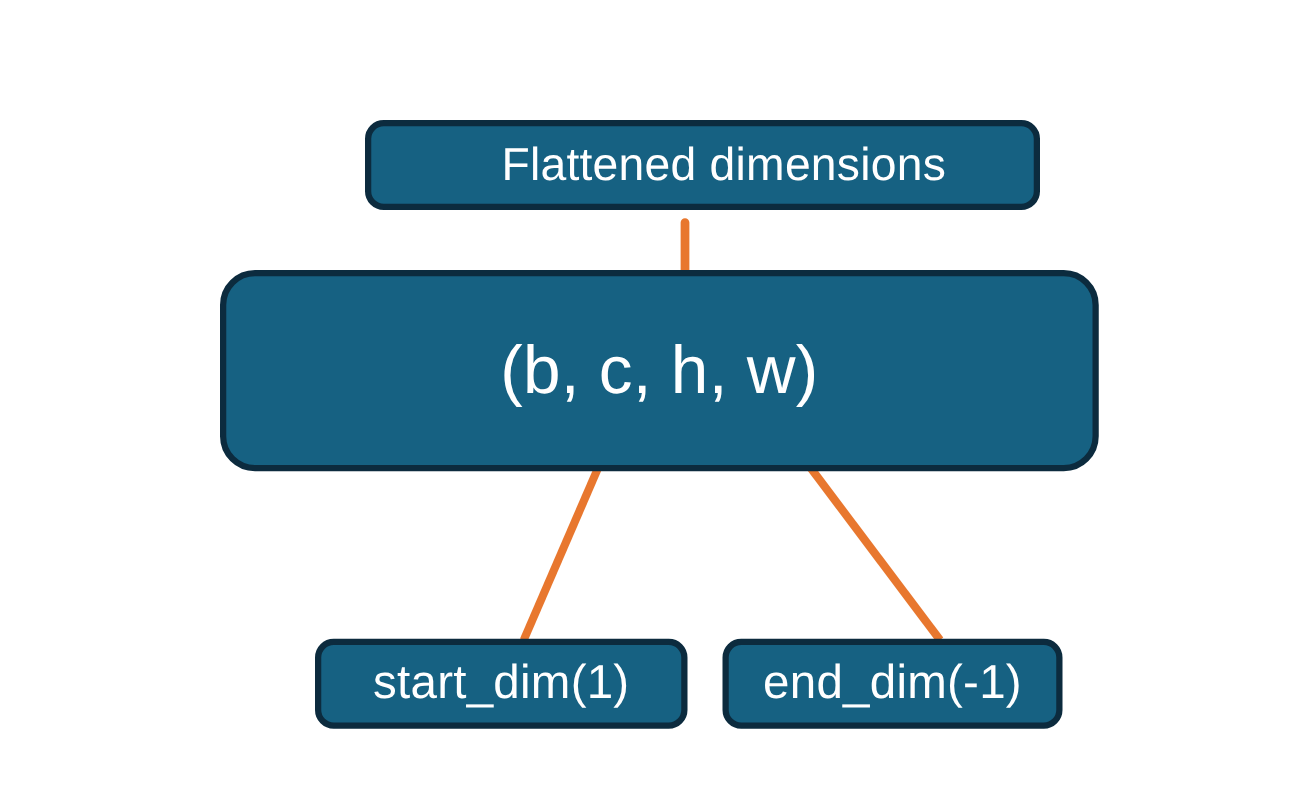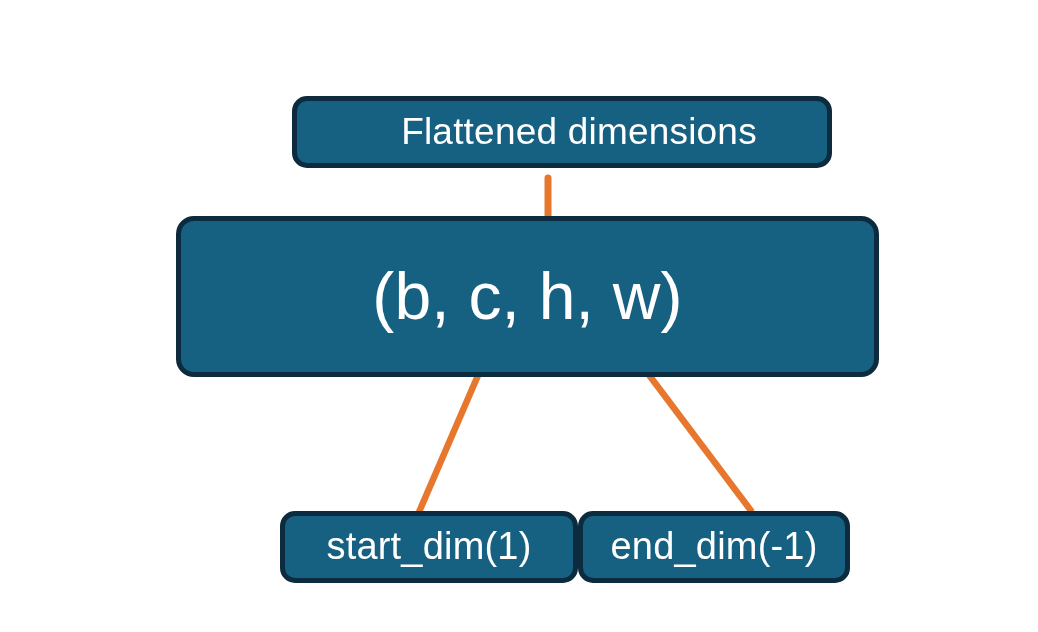--- a/index.html
+++ b/index.html
@@ -46,25 +46,25 @@
     height: 72px;
     border-radius: 15px;
     font-size: 37px;
     padding-left: 34px;
   }
   #box-shape {
     left: 176px;
     top: 216px;
     width: 703px;
     height: 161px;
-    border-radius: 18px;
-    font-size: 66px;
+    border-radius: 28px;
+    font-size: 54px;
   }
   #box-start-dim {
-    left: 280px;
+    left: 252px;
     top: 511px;
     width: 298px;
     height: 72px;
     border-radius: 15px;
     font-size: 38px;
   }
   #box-end-dim {
     left: 578px;
     top: 511px;
     width: 272px;

